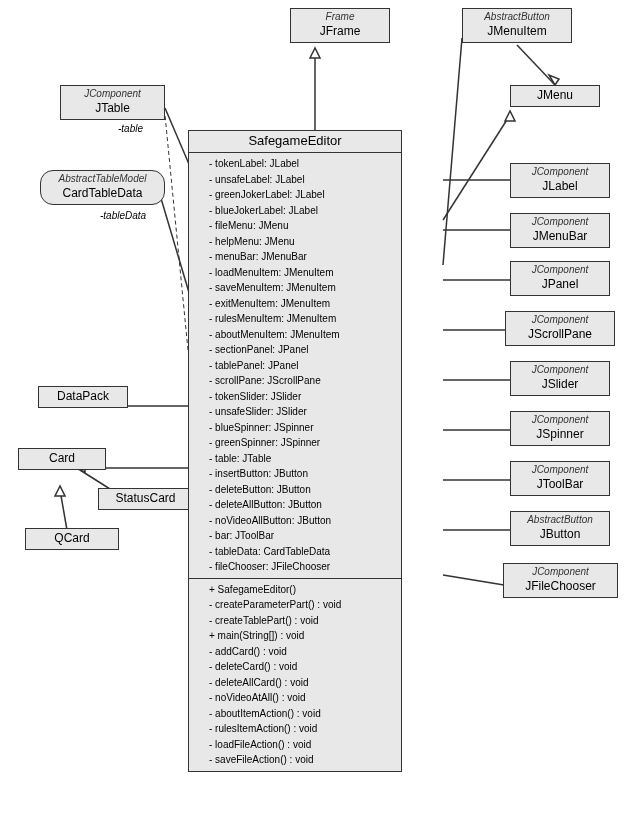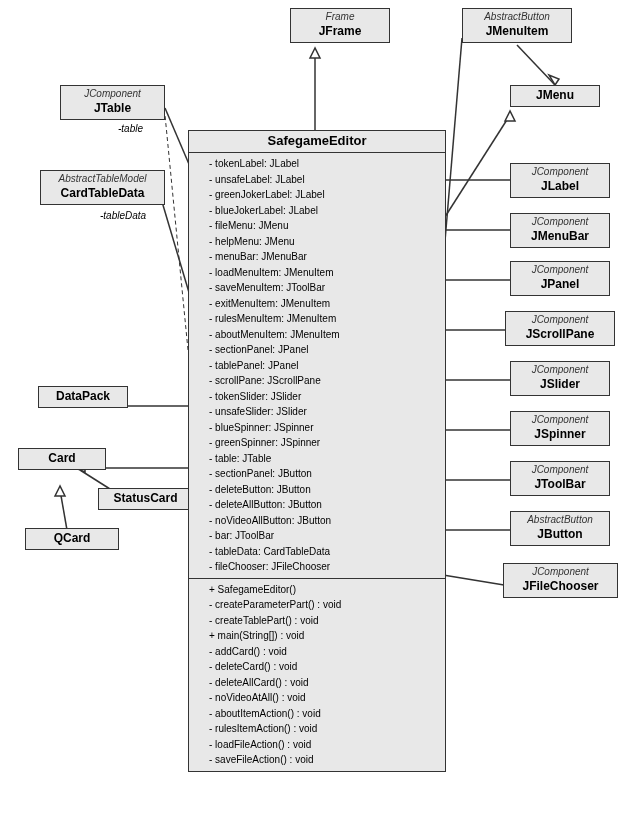--- a/index.html
+++ b/index.html
@@ -23,21 +23,21 @@
       border: 1.5px solid #333;
     }
     .uml-box .stereotype {
       font-style: italic;
       font-size: 10px;
       text-align: center;
       padding: 2px 4px 0;
       color: #333;
     }
     .uml-box .class-name {
-      font-weight: bold;
+      font-weight: normal;
       font-size: 12px;
       text-align: center;
       padding: 2px 4px 4px;
     }
     .uml-box .divider {
       border-top: 1.5px solid #333;
     }
     .uml-box .members {
       padding: 3px 20px;
       font-size: 10px;
@@ -123,21 +123,21 @@
 
   <div class="uml-box" style="left:60px; top:85px; width:105px;">
     <div class="stereotype">JComponent</div>
     <div class="class-name">JTable</div>
   </div>
 
   <div class="uml-box" style="left:510px; top:85px; width:90px;">
     <div class="class-name">JMenu</div>
   </div>
 
-  <div class="uml-box" style="left:40px; top:170px; width:125px;">
+  <div class="uml-box" style="left:40px; top:170px; width:125px;border-radius:13px;">
     <div class="stereotype">AbstractTableModel</div>
     <div class="class-name">CardTableData</div>
   </div>
 
   <div class="uml-box" style="left:510px; top:163px; width:100px;">
     <div class="stereotype">JComponent</div>
     <div class="class-name">JLabel</div>
   </div>
 
   <div class="uml-box" style="left:510px; top:213px; width:100px;">
@@ -189,45 +189,45 @@
   </div>
 
   <div class="uml-box" style="left:98px; top:488px; width:95px;">
     <div class="class-name">StatusCard</div>
   </div>
 
   <div class="uml-box" style="left:25px; top:528px; width:94px;">
     <div class="class-name">QCard</div>
   </div>
 
-  <div class="uml-box" style="left:188px; top:130px; width:258px;">
+  <div class="uml-box" style="left:188px; top:130px; width:214px;">
     <div class="class-name" style="font-size:13px;">SafegameEditor</div>
     <div class="divider"></div>
     <div class="members">
       <div class="member-item">- tokenLabel: JLabel</div>
       <div class="member-item">- unsafeLabel: JLabel</div>
       <div class="member-item">- greenJokerLabel: JLabel</div>
       <div class="member-item">- blueJokerLabel: JLabel</div>
       <div class="member-item">- fileMenu: JMenu</div>
       <div class="member-item">- helpMenu: JMenu</div>
       <div class="member-item">- menuBar: JMenuBar</div>
       <div class="member-item">- loadMenuItem: JMenuItem</div>
-      <div class="member-item">- saveMenuItem: JToolBar</div>
+      <div class="member-item">- saveMenuItem: JMenuItem</div>
       <div class="member-item">- exitMenuItem: JMenuItem</div>
       <div class="member-item">- rulesMenuItem: JMenuItem</div>
       <div class="member-item">- aboutMenuItem: JMenuItem</div>
       <div class="member-item">- sectionPanel: JPanel</div>
       <div class="member-item">- tablePanel: JPanel</div>
       <div class="member-item">- scrollPane: JScrollPane</div>
       <div class="member-item">- tokenSlider: JSlider</div>
       <div class="member-item">- unsafeSlider: JSlider</div>
       <div class="member-item">- blueSpinner: JSpinner</div>
       <div class="member-item">- greenSpinner: JSpinner</div>
       <div class="member-item">- table: JTable</div>
-      <div class="member-item">- sectionPanel: JButton</div>
+      <div class="member-item">- insertButton: JButton</div>
       <div class="member-item">- deleteButton: JButton</div>
       <div class="member-item">- deleteAllButton: JButton</div>
       <div class="member-item">- noVideoAllButton: JButton</div>
       <div class="member-item">- bar: JToolBar</div>
       <div class="member-item">- tableData: CardTableData</div>
       <div class="member-item">- fileChooser: JFileChooser</div>
     </div>
     <div class="divider"></div>
     <div class="members">
       <div class="member-item">+ SafegameEditor()</div>

